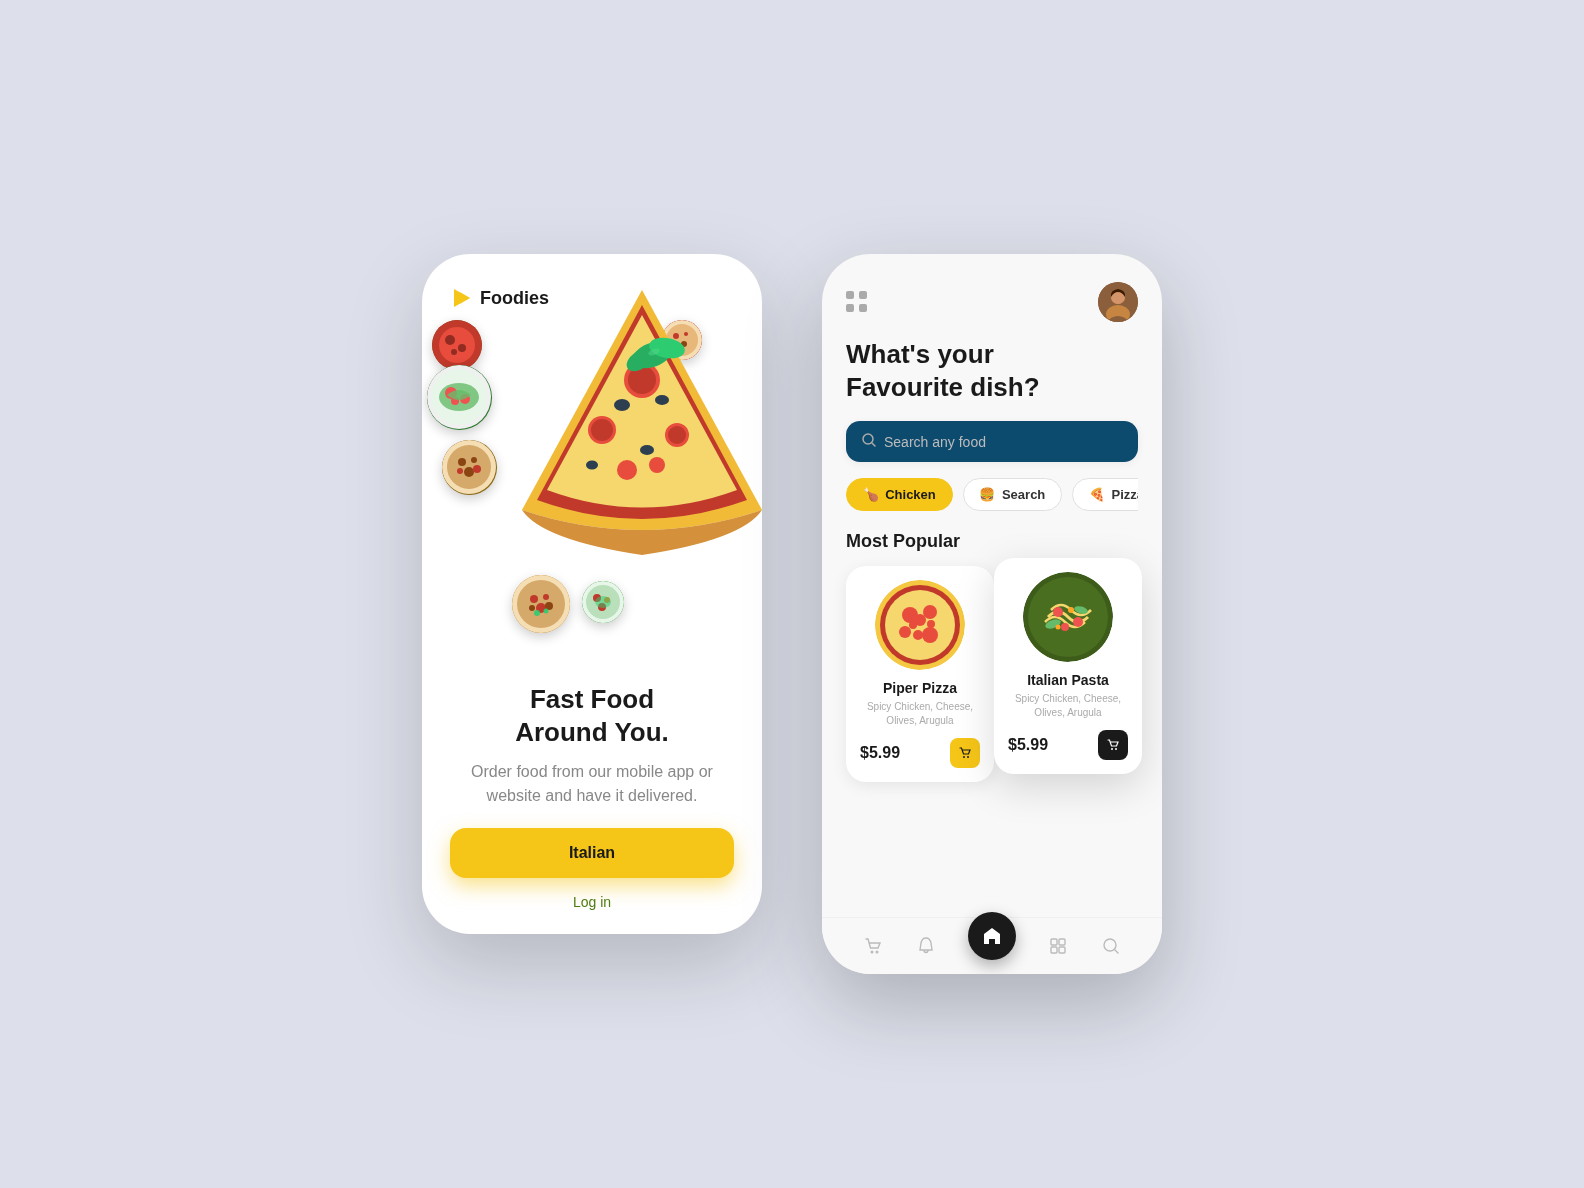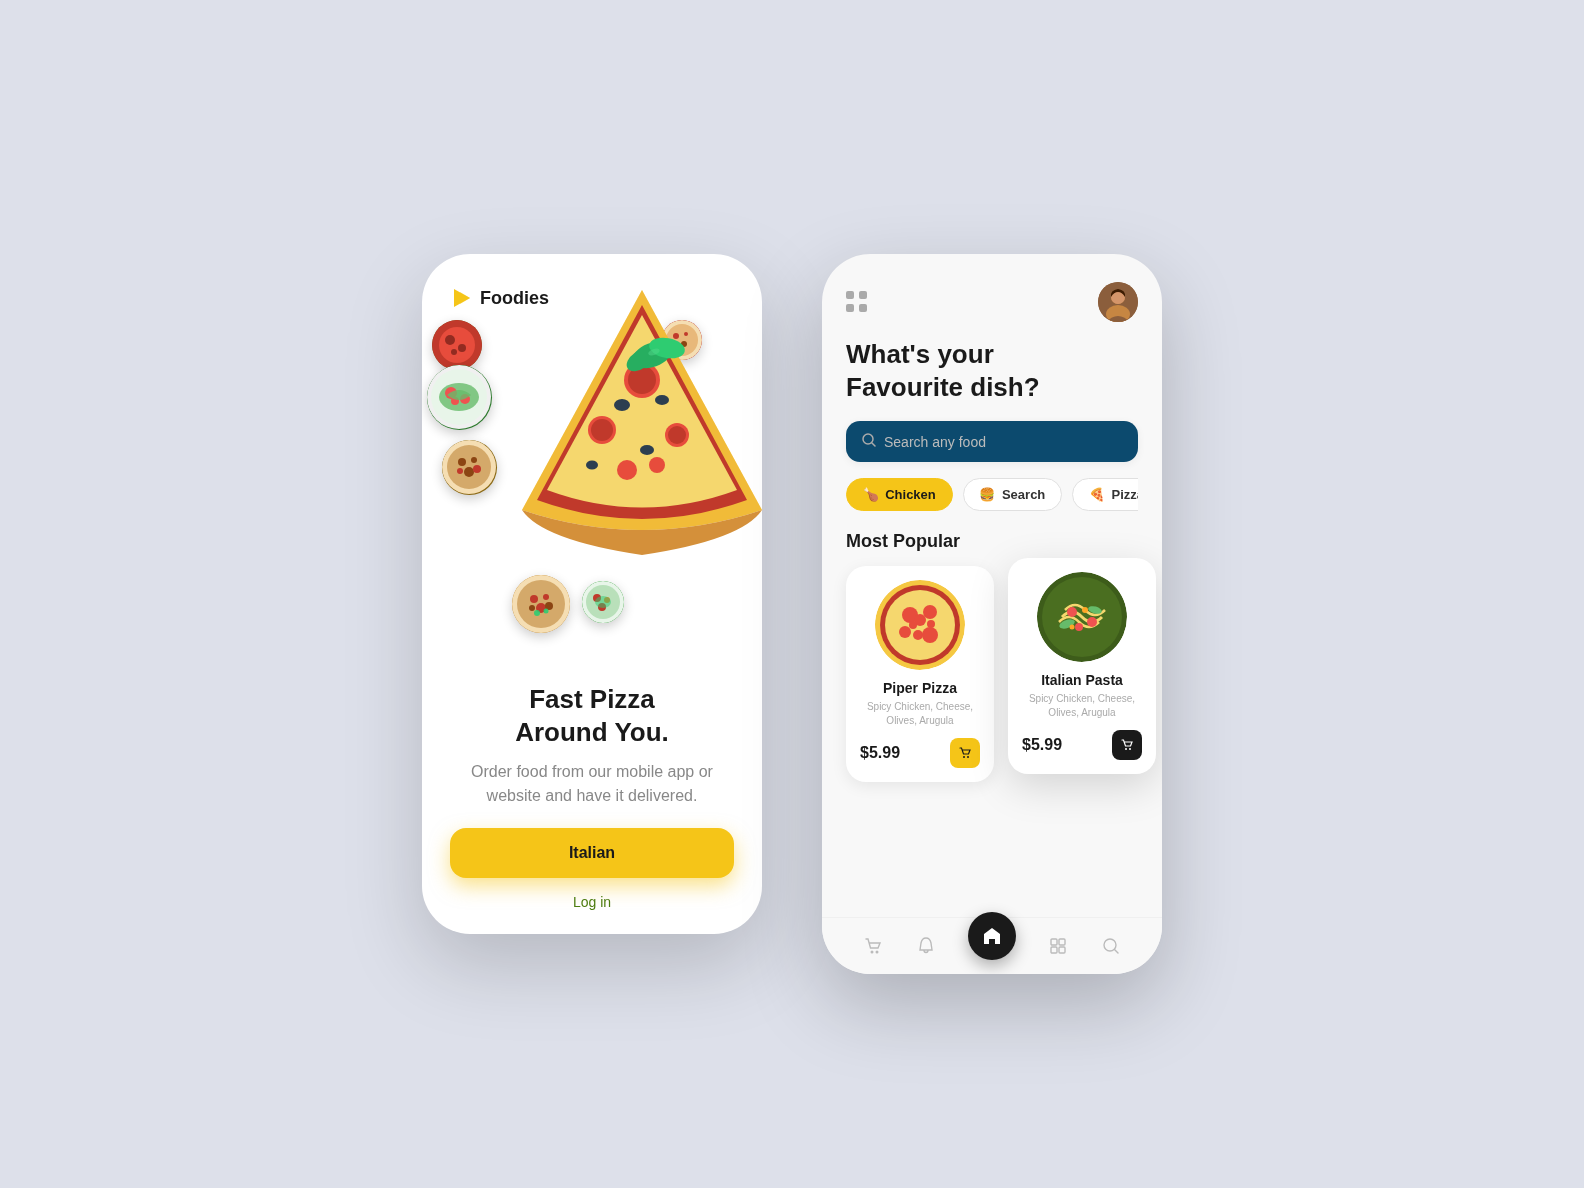--- a/index.html
+++ b/index.html
@@ -248,21 +248,20 @@
 
     .section-title {
       font-size: 18px;
       font-weight: 800;
       color: #1a1a1a;
       margin-bottom: 14px;
     }
 
     .food-cards {
       display: flex;
-      gap: 14px;
       overflow: visible;
     }
 
     .food-card {
       background: #fff;
       border-radius: 20px;
       padding: 14px;
       width: 148px;
       flex-shrink: 0;
       box-shadow: 0 4px 16px rgba(0,0,0,0.08);
@@ -490,21 +489,21 @@
           <ellipse cx="165" cy="68" rx="18" ry="10" fill="#2ecc71" transform="rotate(10 165 68)"></ellipse>
           <ellipse cx="138" cy="80" rx="15" ry="9" fill="#27ae60" transform="rotate(-35 138 80)"></ellipse>
 
           <ellipse cx="152" cy="72" rx="6" ry="3" fill="#52d68a" opacity="0.5" transform="rotate(-20 152 72)"></ellipse>
         </svg>
       </div>
     </div>
 
     <div class="phone1-content">
       <div class="phone1-title">
-        <span>Fast Pizza</span><br>
+        <span>Fast Food</span><br>
         <span>Around You.</span>
       </div>
       <p class="phone1-subtitle">
         <span>Order food from our mobile app or website
 and have it delivered.</span>
       </p>
       <button class="explore-btn">Italian</button>
       <button class="login-btn">Log in</button>
     </div>
   </div>

